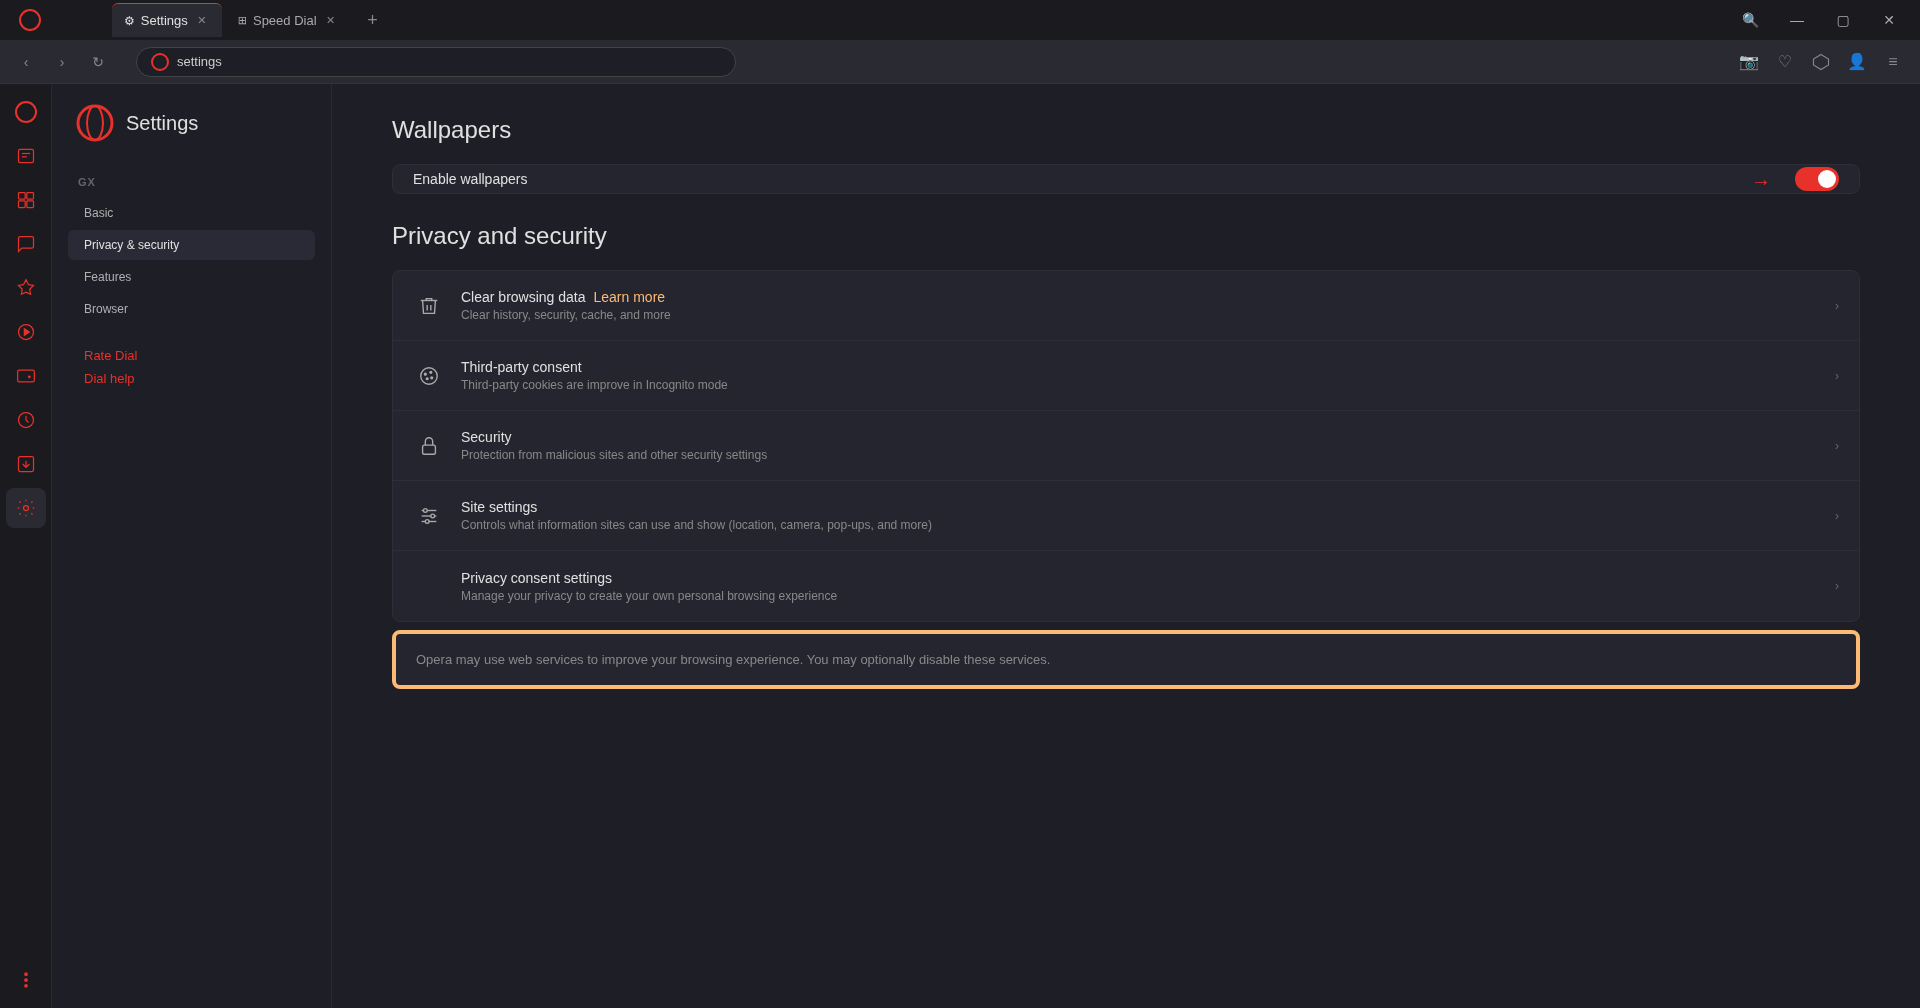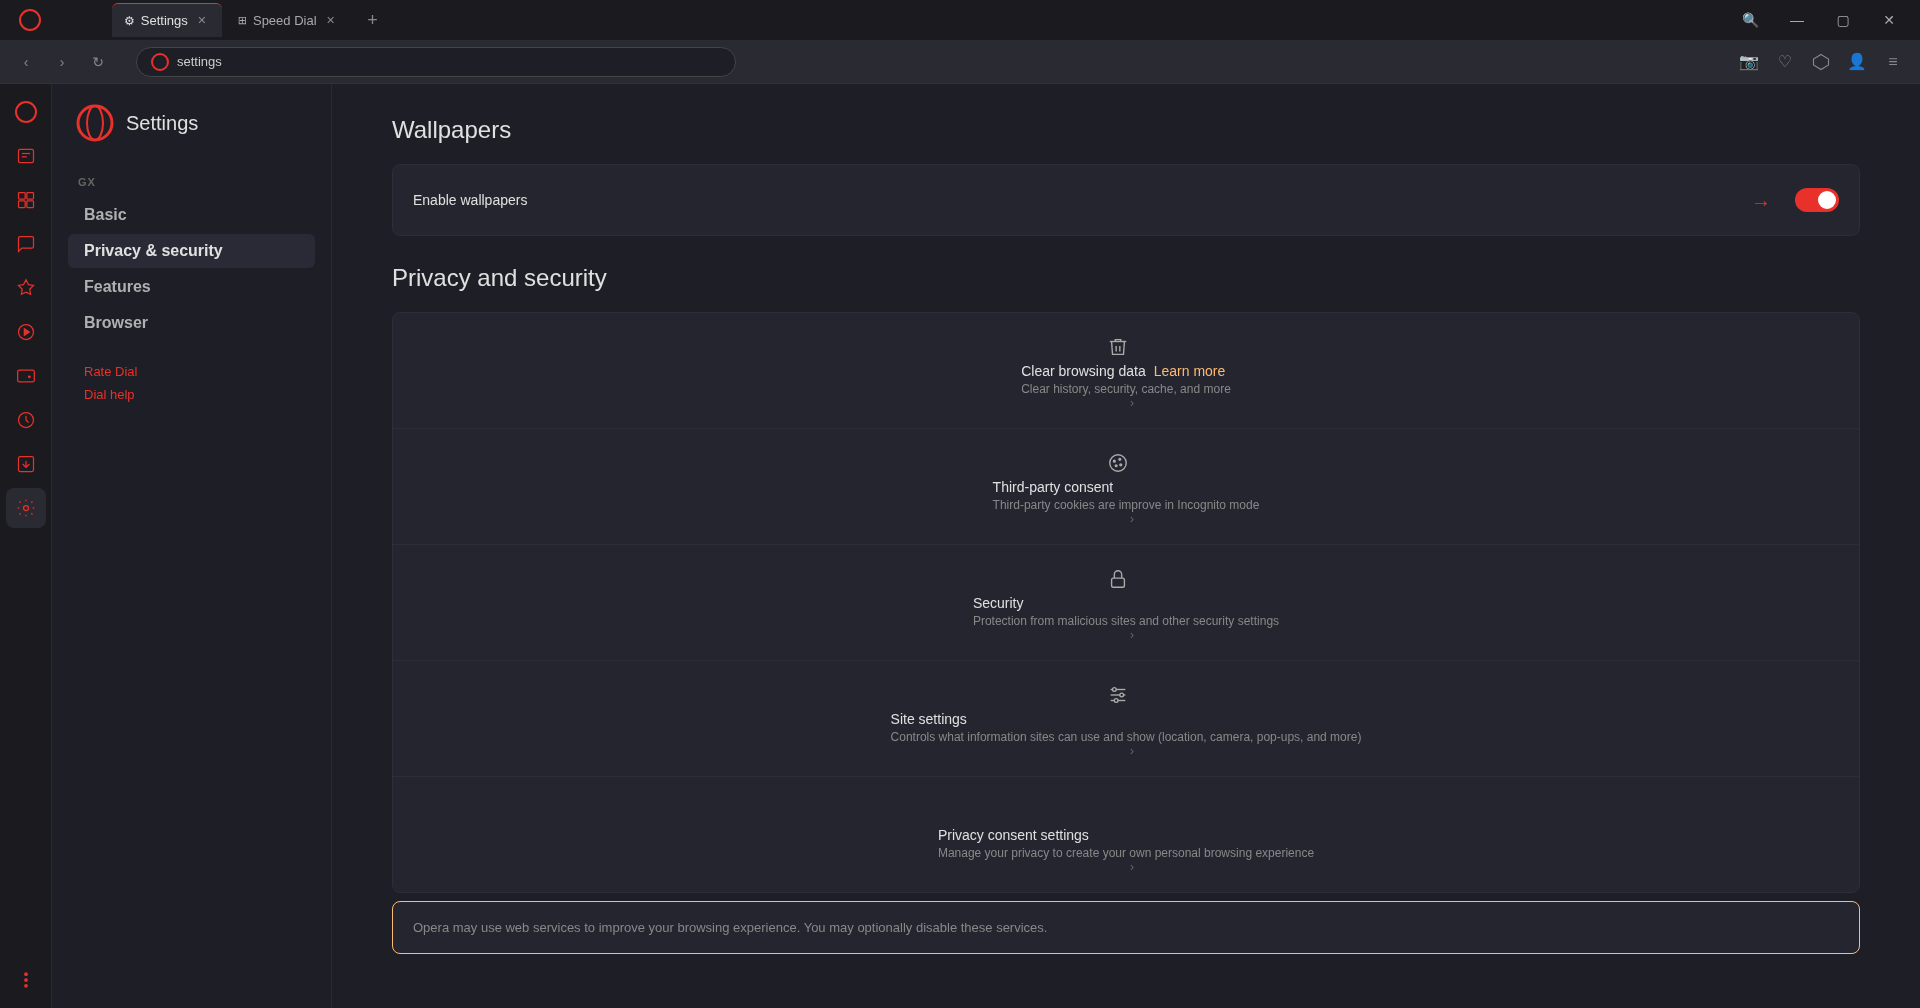--- a/index.html
+++ b/index.html
@@ -216,24 +216,23 @@
       text-transform: uppercase;
       padding: 6px 10px;
       margin-bottom: 4px;
     }
     .settings-nav-item {
       display: block;
       padding: 8px 16px;
       color: #b0b0b0;
       cursor: pointer;
       border-radius: 6px;
-      font-size: 16px;
+      font-size: 12px;
       margin-bottom: 2px;
       text-decoration: none;
-      font-weight: bold;
     }
     .settings-nav-item.active { background: #2a2a36; color: #e0e0e0; }
     .settings-links {
       margin-top: 20px;
       padding-left: 8px;
     }
     .settings-link {
       display: block;
       color: #e8312a;
       text-decoration: none;
@@ -266,21 +265,20 @@
       border: 1px solid #2e2e3a;
     }
     .settings-row {
       display: flex;
       align-items: center;
       padding: 18px 20px;
       cursor: pointer;
       border-bottom: 1px solid #2e2e3a;
       position: relative;
       min-height: 70px;
-      flex-direction: column;
     }
     .settings-row:last-child { border-bottom: none; }
     .settings-row-icon {
       width: 32px;
       height: 32px;
       display: flex;
       align-items: center;
       justify-content: center;
       margin-right: 16px;
       color: #aaa;
@@ -348,40 +346,40 @@
       width: 18px;
       height: 18px;
       background: white;
       border-radius: 50%;
     }
 
     
     .wallpapers-row {
       display: flex;
       align-items: center;
-      padding: 23px 20px;
+      padding: 2px 20px;
       background: #252530;
       border-radius: 8px;
       border: 1px solid #2e2e3a;
       margin-bottom: 28px;
     }
     .wallpapers-label {
       flex: 1;
       font-size: 14px;
       color: #e0e0e0;
     }
 
     
     .bottom-note {
       padding: 18px 20px;
       font-size: 13px;
       color: #888;
       background: #252530;
       border-radius: 8px;
-      border: 1px solid #fdba74;
+      border: 4px solid #fdba74;
       margin-top: 8px;
     }
   </style>
 </head>
 <body>
 
 <div class="titlebar">
   <div style="width:52px; display:flex; align-items:center; justify-content:center; padding-left:8px;">
     <div style="width:22px;height:22px;border:2px solid #e8312a;border-radius:50%;"></div>
   </div>

